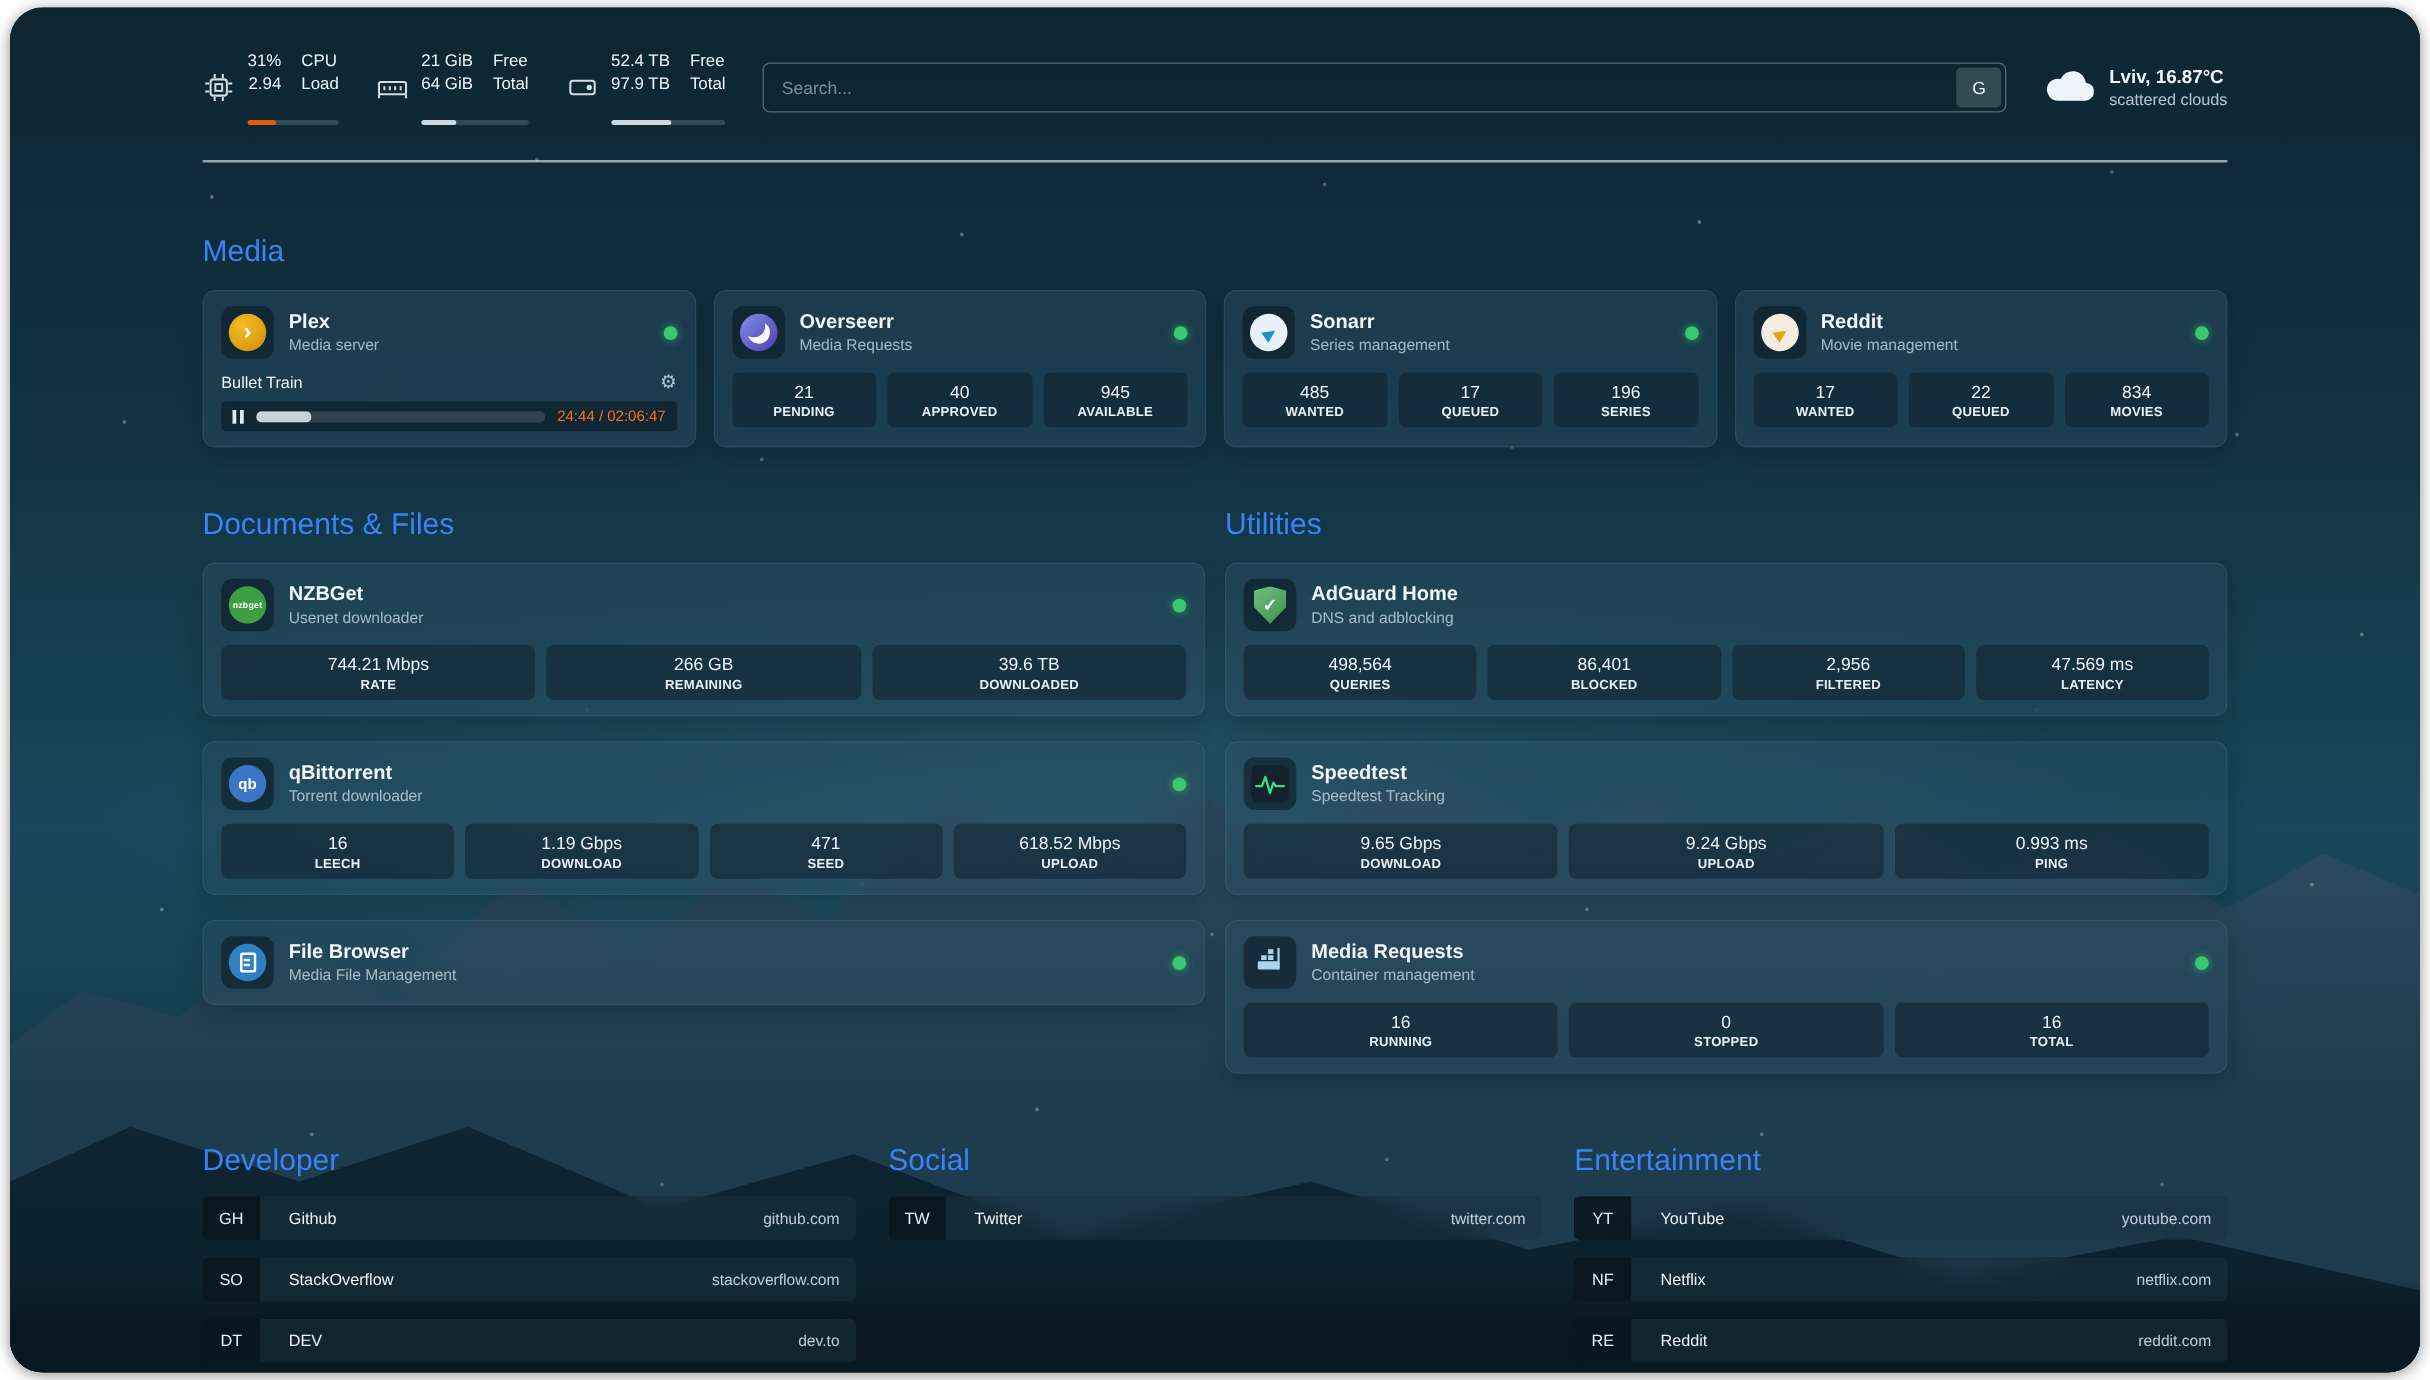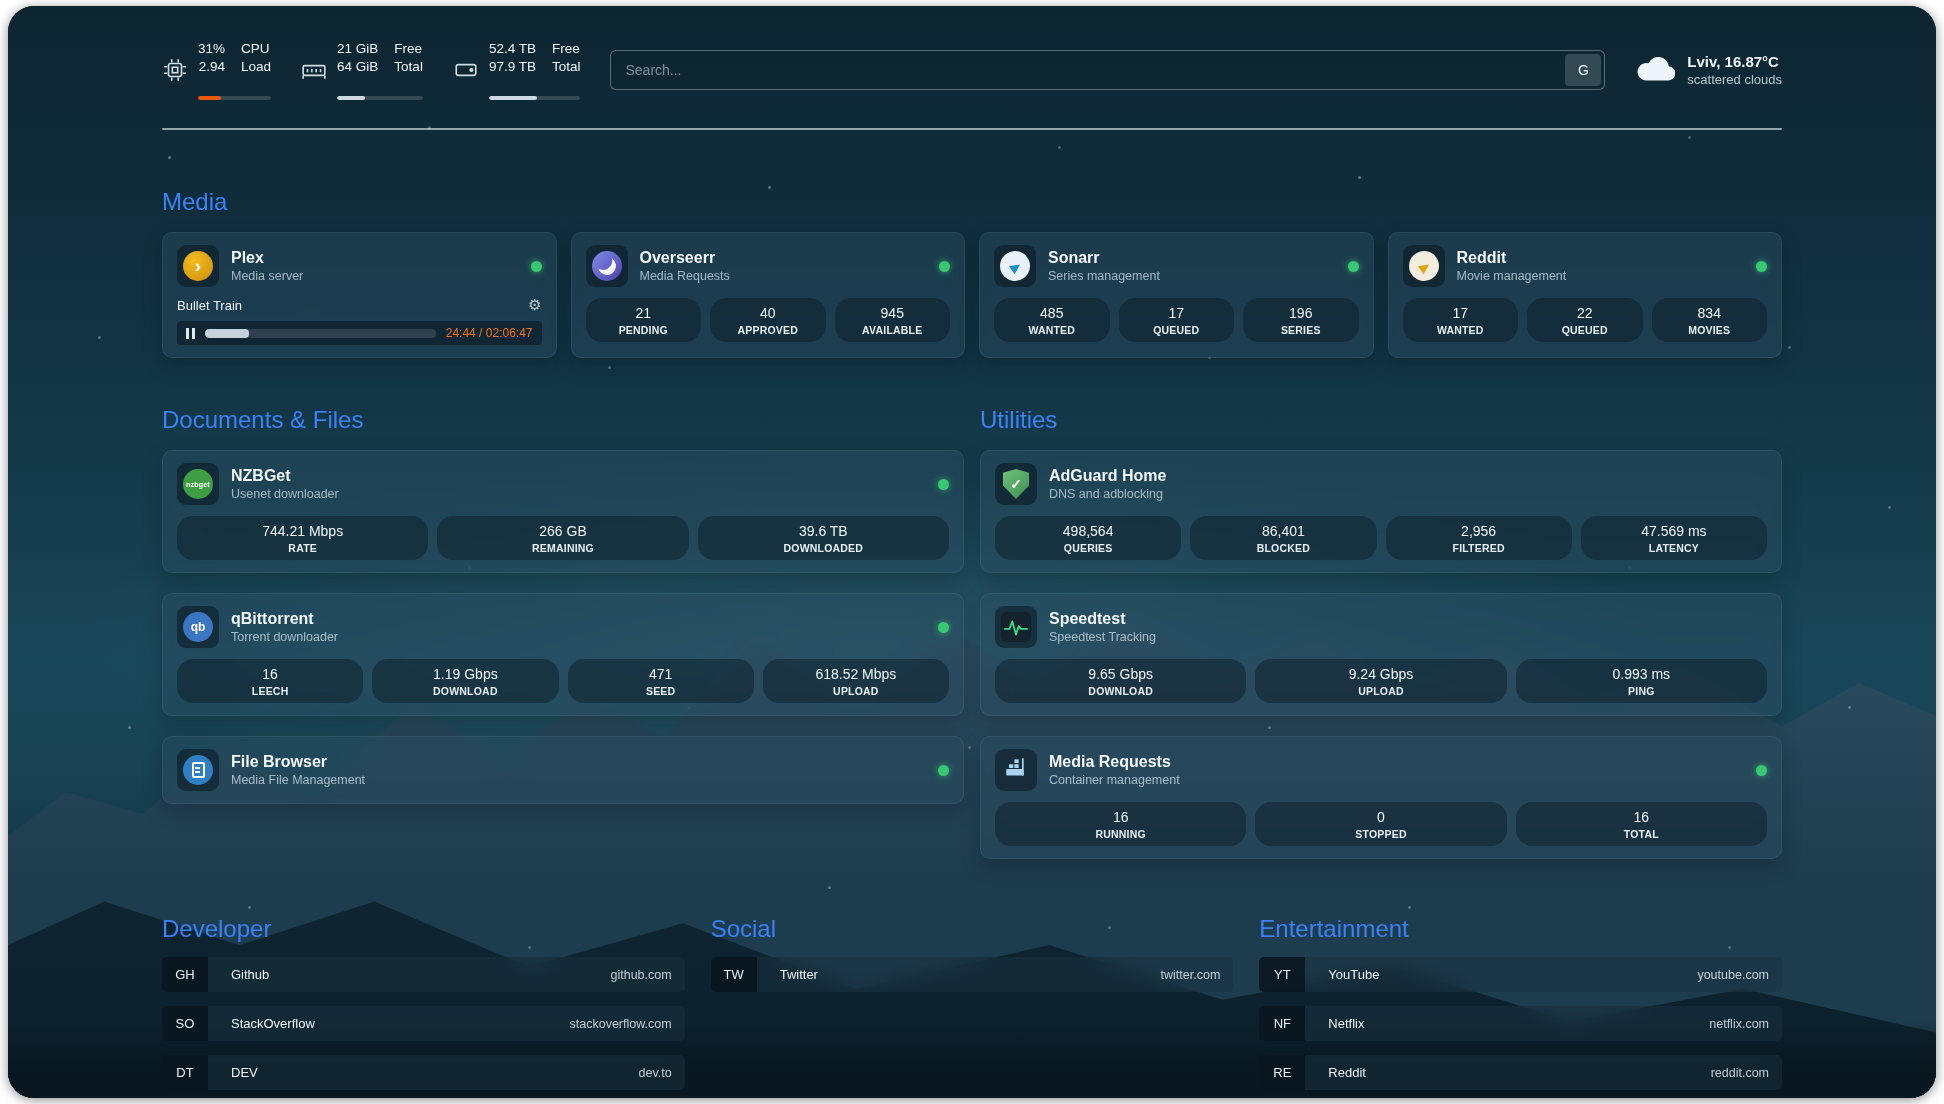--- a/index.html
+++ b/index.html
@@ -69,21 +69,21 @@
 
   .card { background:rgba(44,78,98,0.44); border:1px solid rgba(170,205,225,0.10); border-radius:10px;
     padding:12px 14px; backdrop-filter:blur(10px); box-shadow:0 8px 20px rgba(4,14,20,0.22); cursor:pointer; }
   .card-head { display:flex; align-items:center; gap:12px; }
   .app-icon { width:42px; height:42px; border-radius:9px; background:rgba(9,22,31,0.55);
     display:flex; align-items:center; justify-content:center; flex:none; }
   .app-name { font-size:16px; font-weight:600; color:#f2f7fa; }
   .app-sub { font-size:12.5px; color:rgba(214,230,240,0.72); margin-top:2px; }
   .dot { width:11px; height:11px; border-radius:50%; margin-left:auto; flex:none; box-shadow:0 0 7px rgba(60,200,110,0.7); }
   .stats { display:flex; gap:9px; margin-top:11px; }
-  .stat { flex:1; background:rgba(13,31,43,0.52); border-radius:16px; padding:7px 4px 6px; text-align:center; }
+  .stat { flex:1; background:rgba(13,31,43,0.52); border-radius:6px; padding:7px 4px 6px; text-align:center; }
   .stat-value { font-size:14px; color:#f0f6fa; }
   .stat-label { font-size:10.5px; font-weight:700; margin-top:3px; letter-spacing:.2px; color:#e7f0f6; }
 
   .plex-row { display:flex; align-items:center; justify-content:space-between; margin-top:9px; font-size:13px; }
   .gear { color:rgba(230,242,248,0.75); font-size:15px; cursor:pointer; }
   .plex-player { display:flex; align-items:center; gap:10px; margin-top:7px; background:rgba(10,24,33,0.6);
     border-radius:4px; padding:5px 9px; }
   .pause-icon { width:9px; height:11px; border-left:3px solid #dfe9f0; border-right:3px solid #dfe9f0; flex:none; cursor:pointer; }
   .ptrack { flex:1; height:9px; border-radius:4px; background:rgba(255,255,255,0.13); overflow:hidden; cursor:pointer; }
   .pfill { height:100%; background:#c6d3dc; border-radius:4px; }

